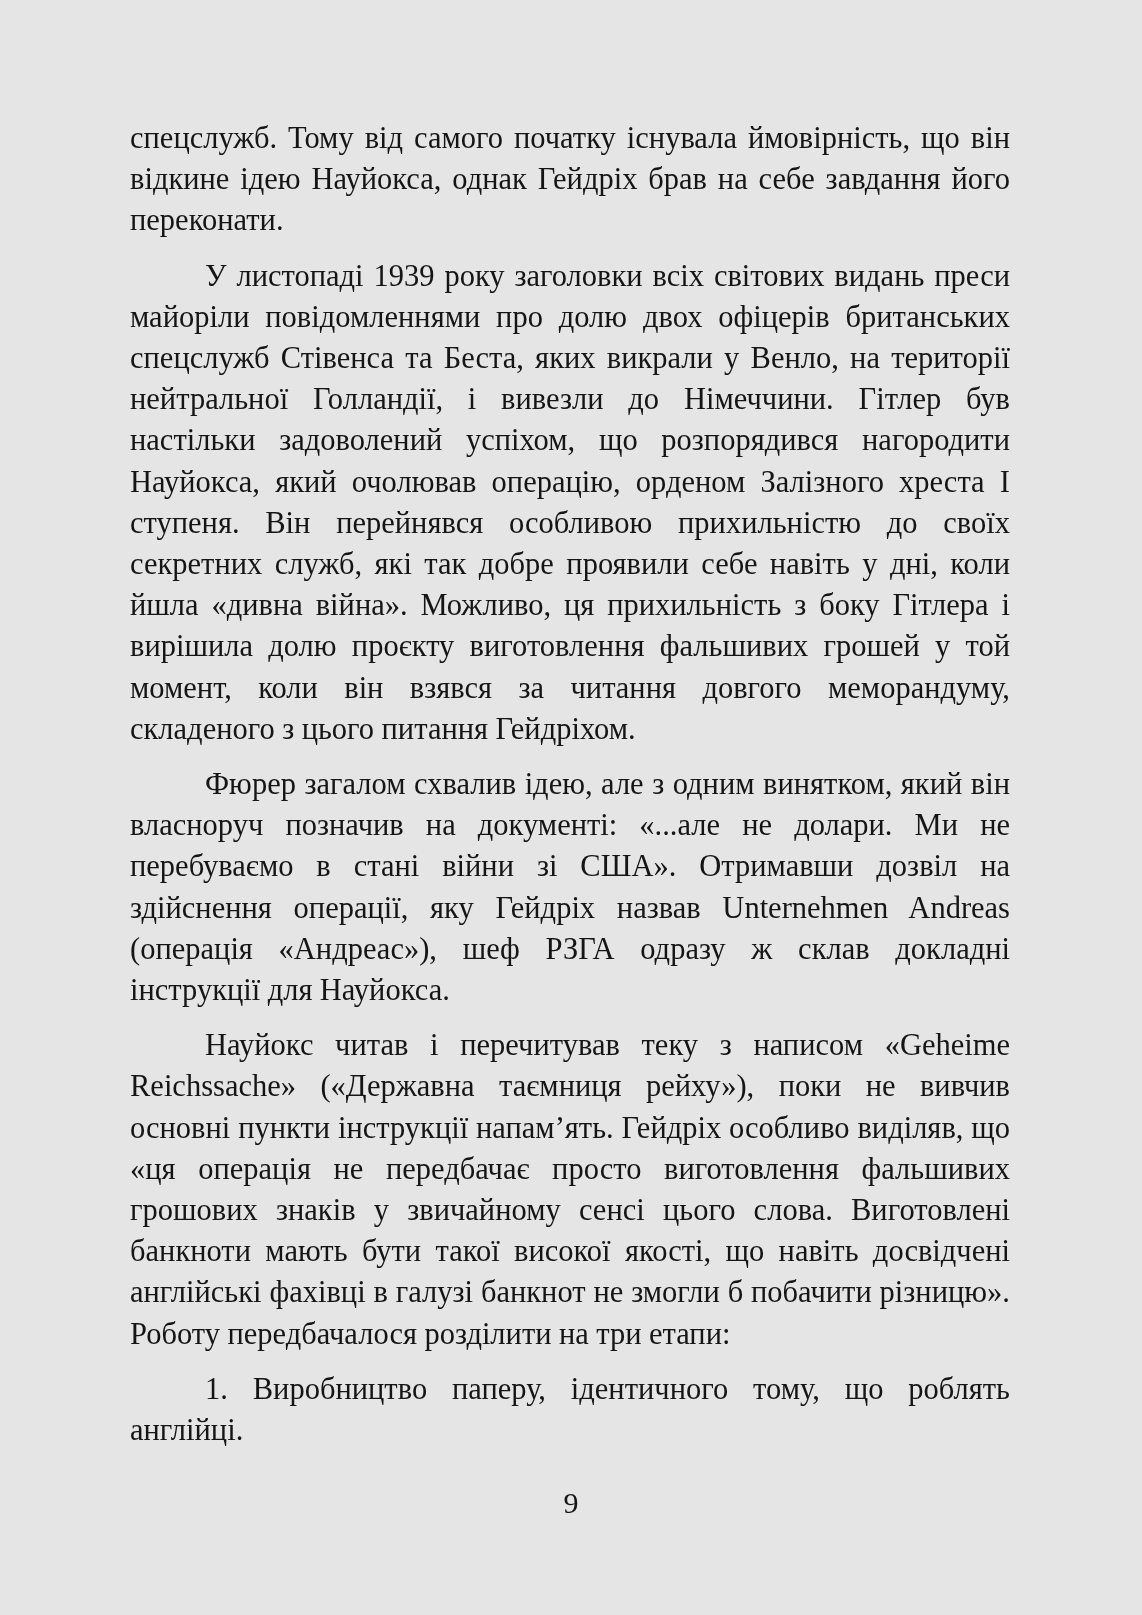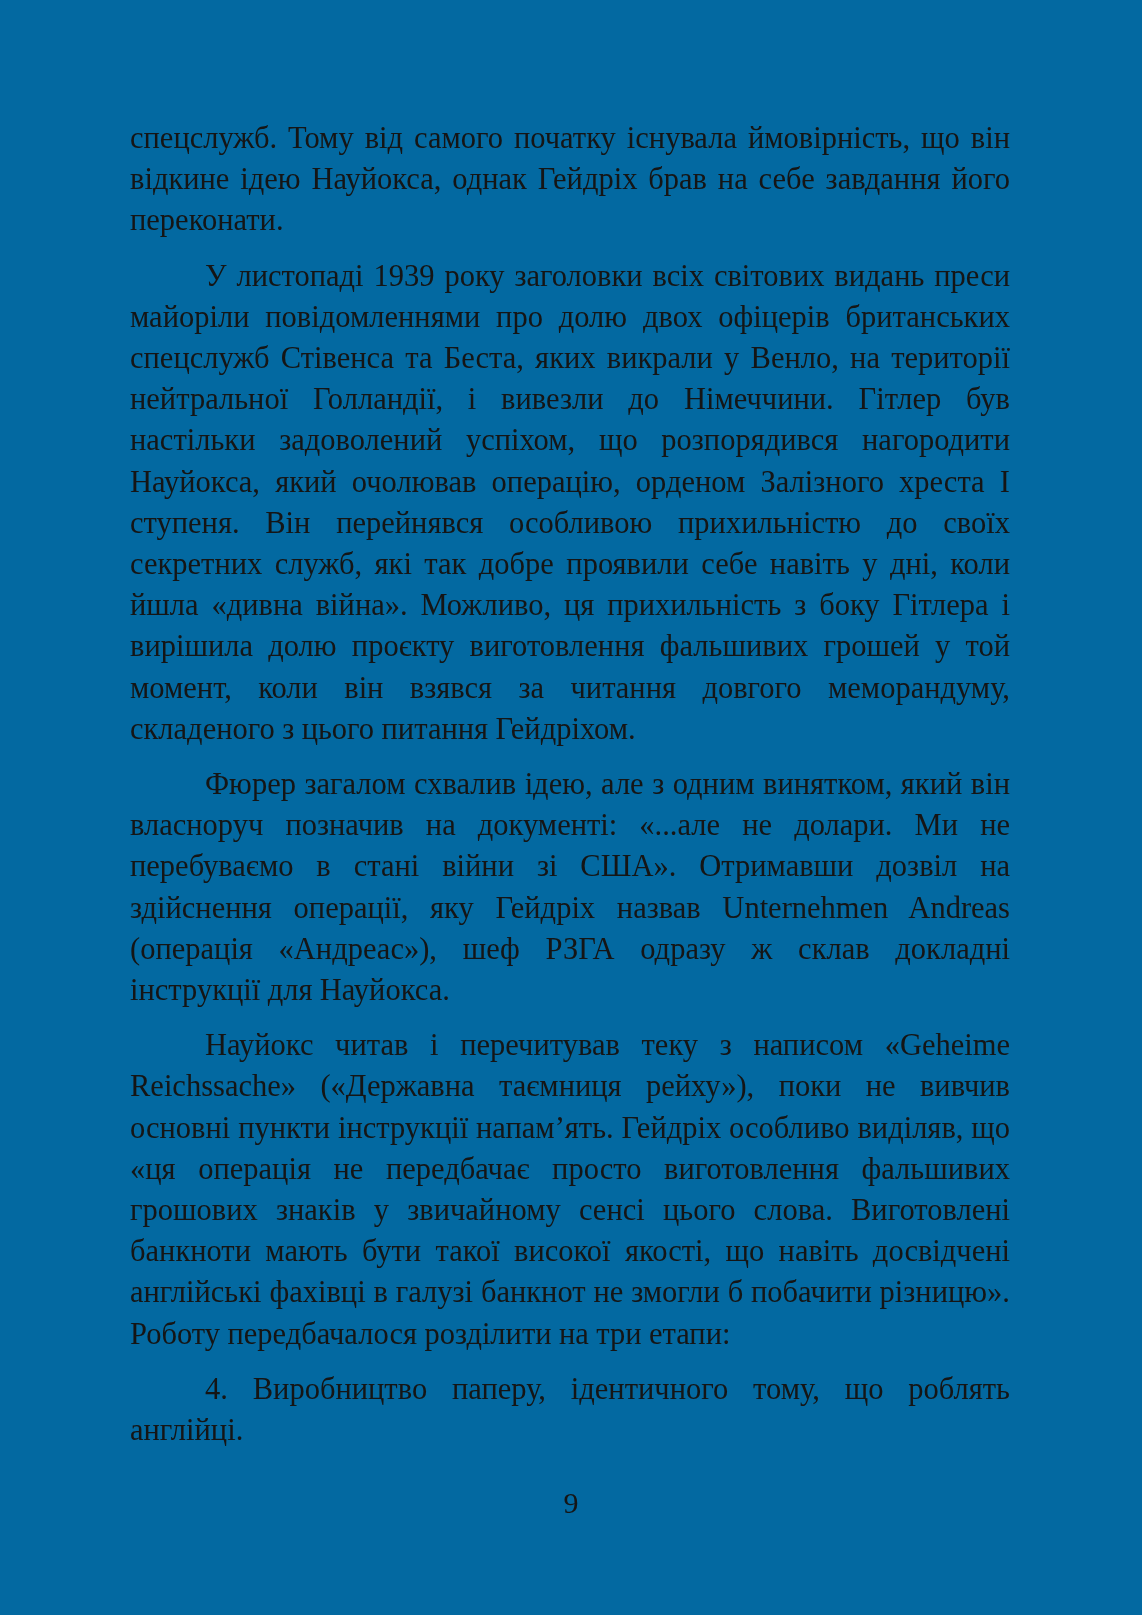--- a/index.html
+++ b/index.html
@@ -4,21 +4,21 @@
 <style>
   html, body {
     margin: 0;
     padding: 0;
     background: #ffffff;
   }
   .page {
     position: relative;
     width: 1142px;
     height: 1615px;
-    background: #0369a1;
+    background: #e5e5e5;
     margin: 0 auto;
     overflow: hidden;
   }
   .text-block {
     position: absolute;
     left: 130px;
     top: 118px;
     width: 880px;
   }
   .para {
@@ -59,19 +59,19 @@
   <div class="text-block">
 
     <p class="para">спецслужб. Тому від самого початку існувала ймовірність, що він відкине ідею Науйокса, однак Гейдріх брав на себе завдання його переконати.</p>
 
     <p class="para indent">У листопаді 1939 року заголовки всіх світових видань преси майоріли повідомленнями про долю двох офіцерів британських спецслужб Стівенса та Беста, яких викрали у Венло, на території нейтральної Голландії, і вивезли до Німеччини. Гітлер був настільки задоволений успіхом, що розпорядився нагородити Науйокса, який очолював операцію, орденом Залізного хреста І ступеня. Він перейнявся особливою прихильністю до своїх секретних служб, які так добре проявили себе навіть у дні, коли йшла «дивна війна». Можливо, ця прихильність з боку Гітлера і вирішила долю проєкту виготовлення фальшивих грошей у той момент, коли він взявся за читання довгого меморандуму, складеного з цього питання Гейдріхом.</p>
 
     <p class="para indent">Фюрер загалом схвалив ідею, але з одним винятком, який він власноруч позначив на документі: «...але не долари. Ми не перебуваємо в стані війни зі США». Отримавши дозвіл на здійснення операції, яку Гейдріх назвав Unternehmen Andreas (операція «Андреас»), шеф РЗГА одразу ж склав докладні інструкції для Науйокса.</p>
 
     <p class="para indent">Науйокс читав і перечитував теку з написом «Geheime Reichssache» («Державна таємниця рейху»), поки не вивчив основні пункти інструкції напам’ять. Гейдріх особливо виділяв, що «ця операція не передбачає просто виготовлення фальшивих грошових знаків у звичайному сенсі цього слова. Виготовлені банкноти мають бути такої високої якості, що навіть досвідчені англійські фахівці в галузі банкнот не змогли б побачити різницю». Роботу передбачалося розділити на три етапи:</p>
 
-    <p class="para indent tight">4. Виробництво паперу, ідентичного тому, що роблять англійці.</p>
+    <p class="para indent tight">1. Виробництво паперу, ідентичного тому, що роблять англійці.</p>
 
   </div>
 
   <div class="page-number">9</div>
 
 </div>
 
 </body></html>

